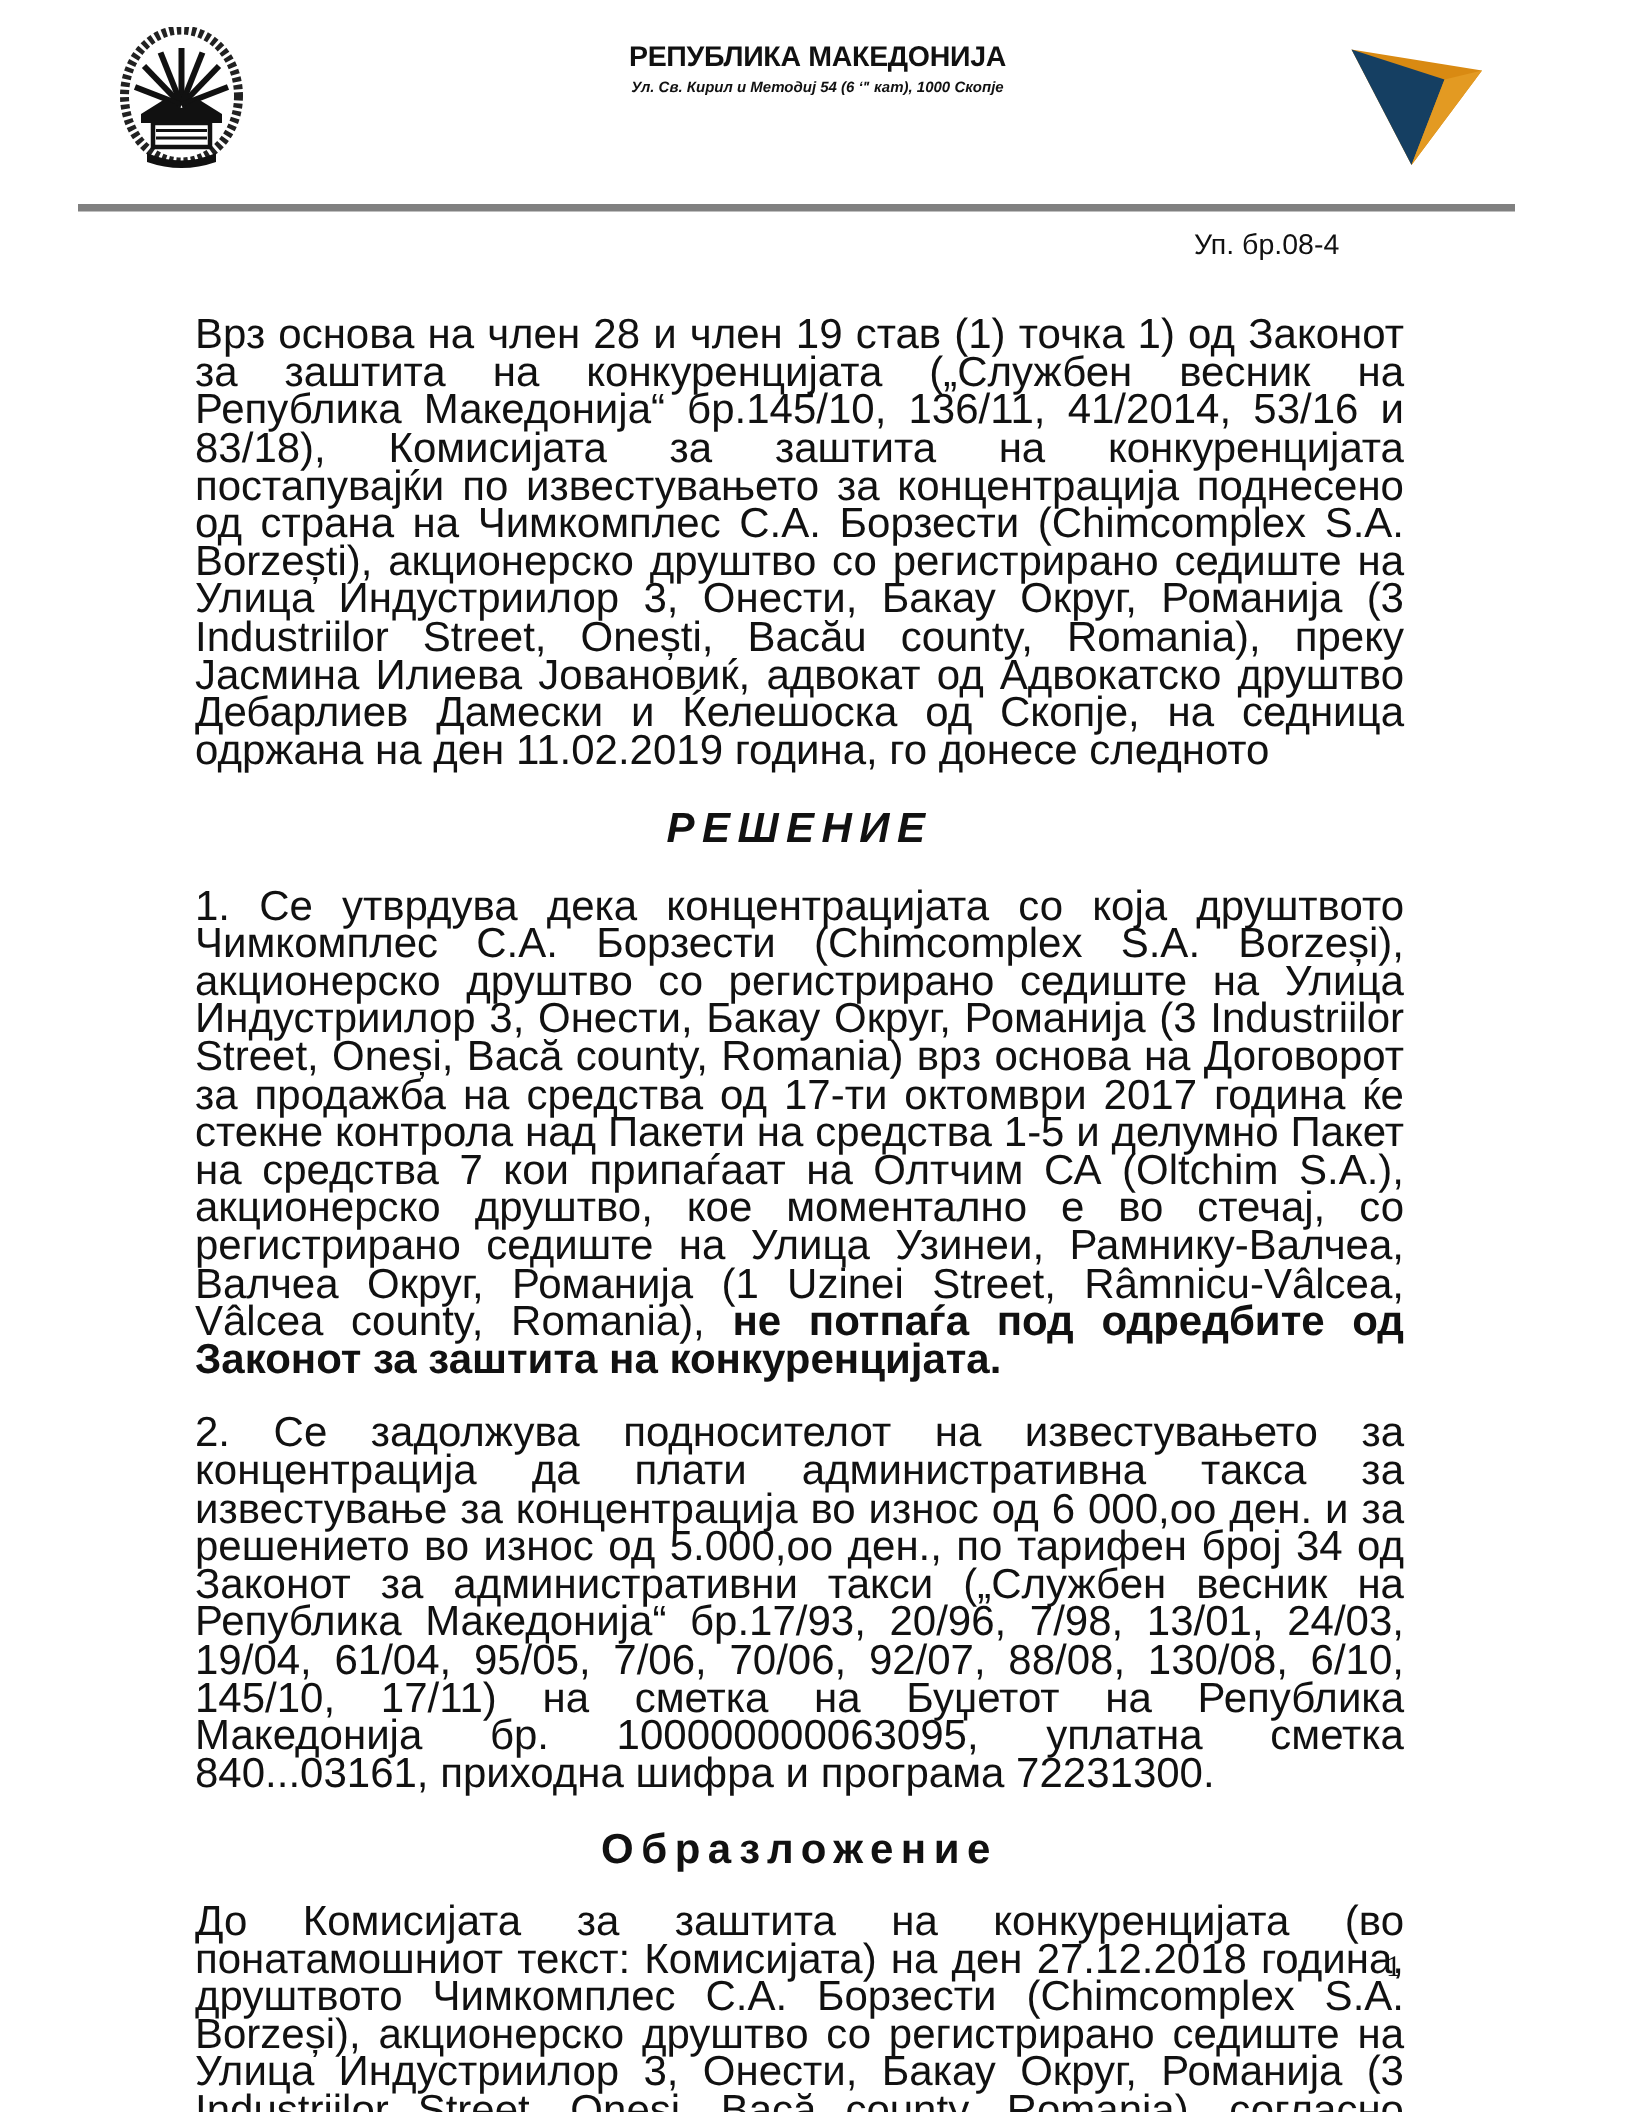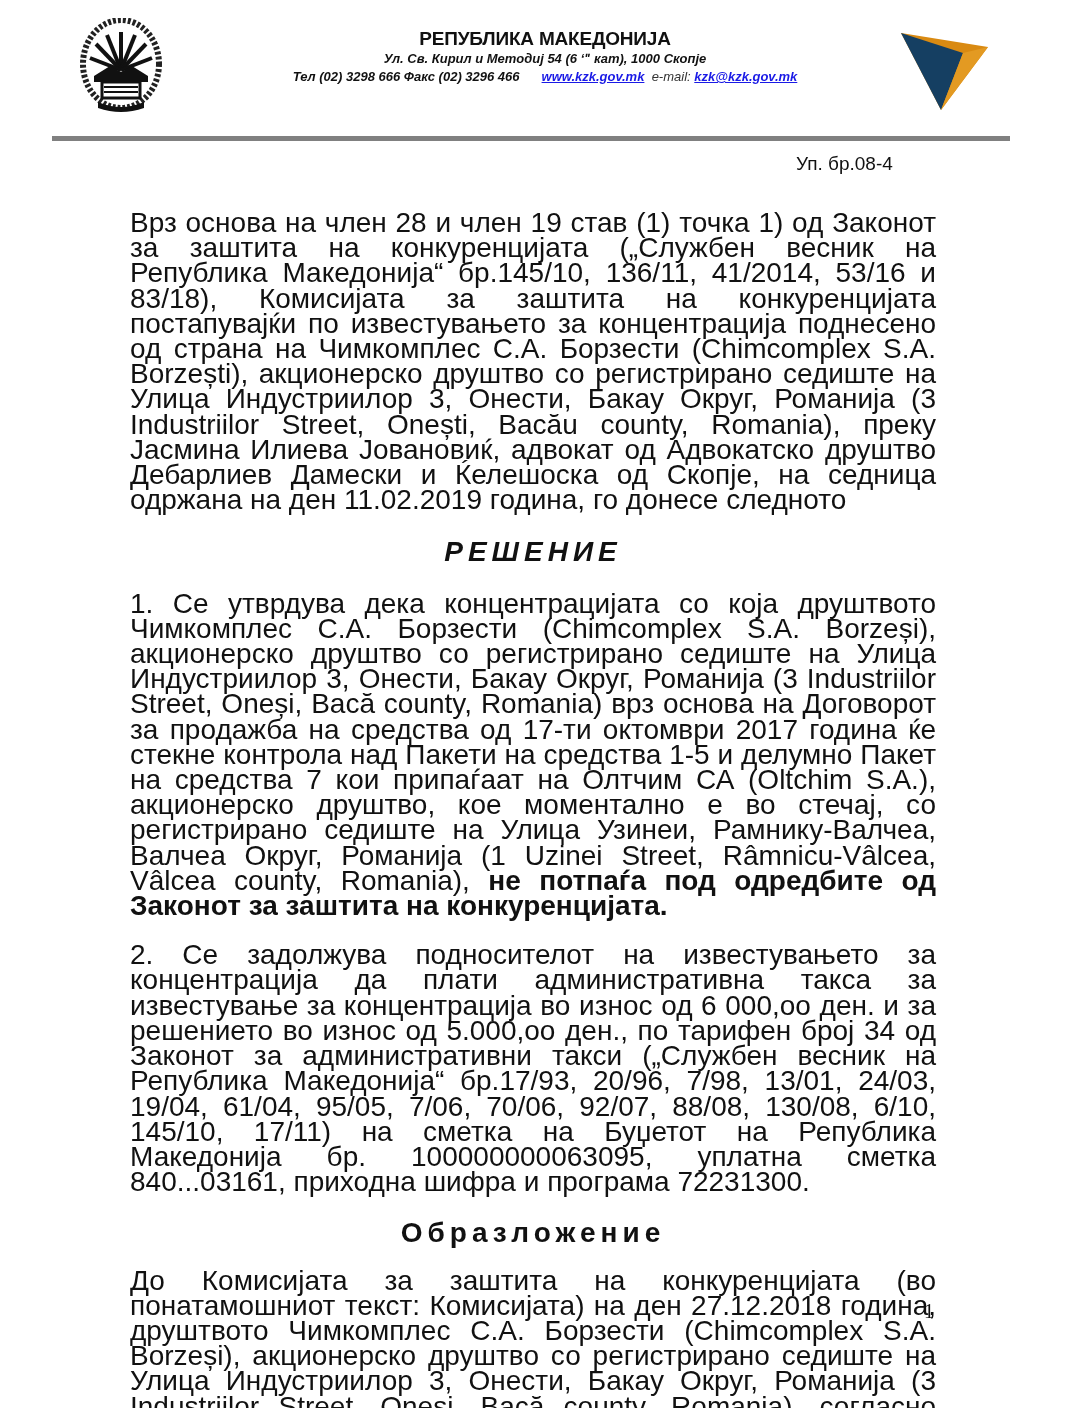--- a/index.html
+++ b/index.html
@@ -4,21 +4,21 @@
   <style>
     html, body { margin: 0; padding: 0; background: #ffffff; }
     body { width: 1088px; height: 1408px; position: relative; overflow: hidden; color: #111; }
     .header { position: absolute; left: 0; top: 0; width: 1088px; height: 150px; }
     .emblem { position: absolute; left: 80px; top: 18px; width: 82px; height: 96px; }
     .logo { position: absolute; left: 893px; top: 25px; width: 100px; height: 90px; }
     .hdr-text { position: absolute; left: 230px; top: 28px; width: 630px; text-align: center;
       font-family: "Liberation Sans", sans-serif; }
     .hdr-l1 { font-size: 19px; font-weight: bold; line-height: 22px; letter-spacing: -0.2px; }
     .hdr-l2 { font-size: 19px; font-weight: bold; font-style: italic; line-height: 22px; }
-    .hdr-l3 { font-size: 13px; font-weight: bold; font-style: italic; line-height: 18px; }
+    .hdr-l3 { font-size: 10px; font-weight: bold; font-style: italic; line-height: 18px; }
     .hdr-l4 { font-size: 13px; font-weight: bold; font-style: italic; line-height: 18px; }
     .hdr-l4 a { color: #1a1ae6; text-decoration: underline; }
     .hdr-l4 .sep { display: inline-block; width: 22px; }
     .hdr-l4 .emlbl { font-weight: normal; color: #333; }
     .rule { position: absolute; left: 52px; top: 136px; width: 958px; height: 5px; background: #808080; }
     .refno { position: absolute; left: 796px; top: 153px; font-family: "Liberation Sans", sans-serif;
       font-size: 19px; }
     .body { position: absolute; left: 130px; top: 210px; width: 806px;
       font-family: "Liberation Sans", sans-serif; font-size: 28px; line-height: 25.2px; }
     .body p { margin: 0; text-align: justify; }
@@ -47,23 +47,20 @@
     <path d="M14 58 L30 48 L41 54 L52 48 L68 58 L68 64 L14 64 Z" fill="#111"></path>
     <rect x="22" y="64" width="38" height="16" fill="#fff" stroke="#111" stroke-width="3"></rect>
     <line x1="24" y1="69" x2="58" y2="69" stroke="#111" stroke-width="2"></line>
     <line x1="24" y1="74" x2="58" y2="74" stroke="#111" stroke-width="2"></line>
     <path d="M18 84 Q41 94 64 84 L64 90 Q41 98 18 90 Z" fill="#111"></path>
   </svg>
 
   <div class="hdr-text">
     <div class="hdr-l1">РЕПУБЛИКА МАКЕДОНИЈА</div>
     <div class="hdr-l3">Ул. Св. Кирил и Методиј 54  (6 ‘ʺ кат), 1000 Скопје</div>
-    <div class="hdr-l4">
-      <span>Тел (02) 3298 666 Факс (02) 3296 466</span><span class="sep"></span><a>www.kzk.gov.mk</a>&nbsp;&nbsp;<span class="emlbl">e-mail:</span> <a>kzk@kzk.gov.mk</a>
-    </div>
   </div>
 
   <svg class="logo" viewBox="0 0 100 90">
     <polygon points="8,8 95,22 48,85" fill="#d98a12"></polygon>
     <polygon points="8,8 70,28 48,85" fill="#153f62"></polygon>
     <polygon points="70,28 95,22 48,85" fill="#e39a22"></polygon>
   </svg>
   <div class="rule"></div>
 </div>
 

